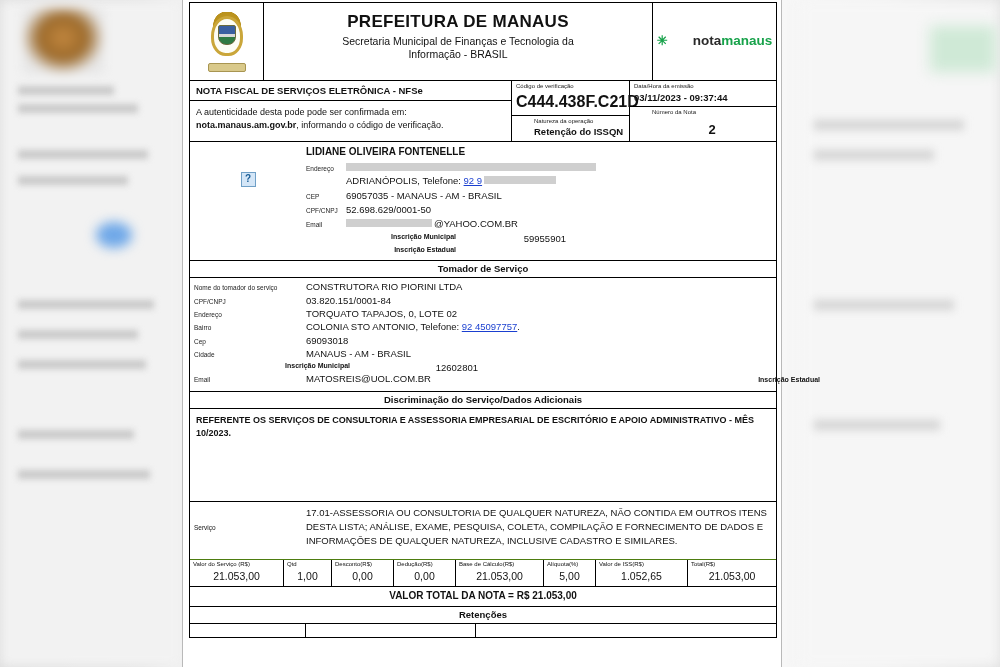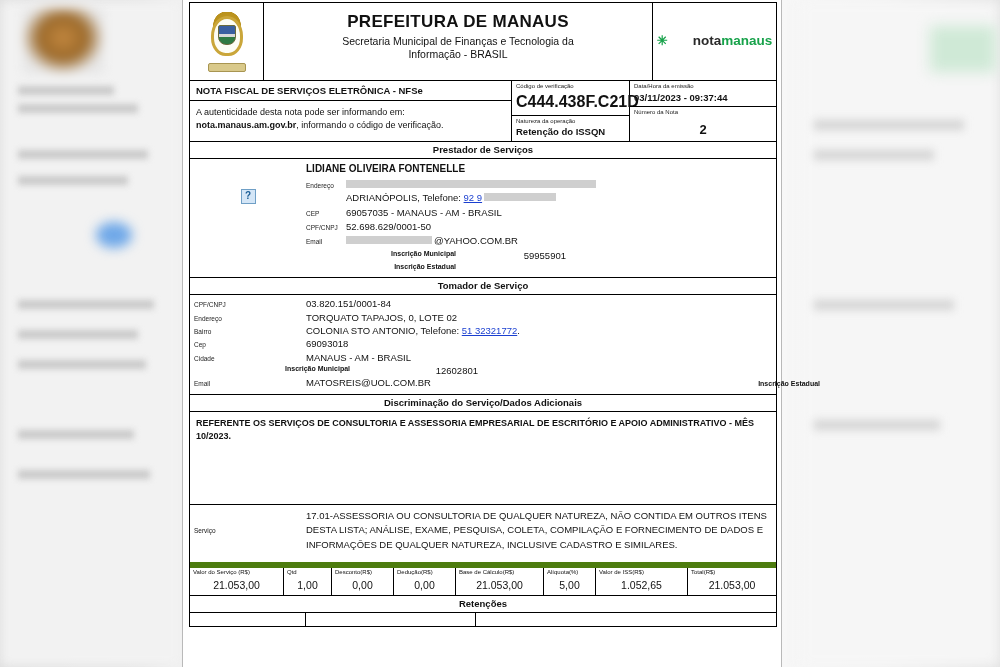--- a/index.html
+++ b/index.html
@@ -125,21 +125,21 @@
     font-weight: bold; font-size: 9.5px; padding: 4px 6px 3px 6px;
     border-bottom: 1px solid #000;
   }
   .strip .left .auth {
     padding: 5px 6px 6px 6px; font-size: 9px; line-height: 1.45;
   }
   .strip .left .auth b { font-weight: bold; }
   .strip .mid { width: 118px; border-right: 1px solid #000; }
   .strip .right { flex: 1; }
   .cellbox { border-bottom: 1px solid #000; padding: 2px 4px 3px 4px; }
-  .cellbox:last-child { border-bottom: none; }
+  .cellbox:last-child { border-bottom: none; margin-left: 18px; }
   .cap { font-size: 6px; color: #222; }
   .val { font-size: 16px; font-weight: bold; margin-top: 1px; }
   .val-sm { font-size: 9.5px; font-weight: bold; margin-top: 1px; }
   .val-center { text-align: center; font-size: 13px; font-weight: bold; padding-top: 5px; }
 
   
   .band {
     border: 1px solid #000; border-top: none;
     text-align: center; font-weight: bold; font-size: 9.5px;
     padding: 2px 0; background: #fff;
@@ -176,21 +176,21 @@
   .tom .insc .kk { width: 160px; text-align: right; font-weight: bold; font-size: 7px; }
   .tom .insc .vv { width: 128px; text-align: right; font-size: 9.5px; }
 
   
   .disc { padding: 5px 6px; min-height: 92px; font-size: 9px; line-height: 1.45; font-weight: bold; }
   .serv-area { display: flex; border-top: 1px solid #000; min-height: 58px; }
   .serv-area .k { width: 116px; font-size: 6.5px; padding: 22px 0 0 4px; }
   .serv-area .v { flex: 1; font-size: 9.5px; line-height: 1.5; padding: 4px 8px 4px 0; }
 
   
-  .vals { display: flex; border-top: 6px solid #4d7c0f; }
+  .vals { display: flex; border-top: 1px solid #4d7c0f; }
   .vals .c { border-right: 1px solid #000; padding: 1px 3px 3px 3px; }
   .vals .c:last-child { border-right: none; }
   .vals .ch { font-size: 6px; }
   .vals .cv { font-size: 10.5px; text-align: center; margin-top: 2px; }
 
   .total {
     border: 1px solid #000; border-top: none;
     text-align: center; font-weight: bold; font-size: 10px; padding: 3px 0;
   }
   .ret-band {
@@ -245,21 +245,21 @@
           <span class="star">✳</span>
             <span class="nota">nota</span>
             <span class="manaus">manaus</span>
         </div>
       </div>
 
       <div class="strip">
         <div class="left">
           <div class="title">NOTA FISCAL DE SERVIÇOS ELETRÔNICA - NFSe</div>
           <div class="auth">
-            <span>A autenticidade desta nota pode ser informando em:</span>
+            <span>A autenticidade desta pode pode ser confirmada em:</span>
             <b>nota.manaus.am.gov.br</b><span>, informando o código de verificação.</span>
           </div>
         </div>
         <div class="mid">
           <div class="cellbox">
             <div class="cap">Código de verificação</div>
             <div class="val">C444.438F.C21D</div>
           </div>
           <div class="cellbox">
             <div class="cap">Natureza da operação</div>
@@ -271,21 +271,20 @@
             <div class="cap">Data/Hora da emissão</div>
             <div class="val-sm">03/11/2023 - 09:37:44</div>
           </div>
           <div class="cellbox">
             <div class="cap">Número da Nota</div>
             <div class="val-center">2</div>
           </div>
         </div>
       </div>
 
-      <div class="band">Prestador de Serviços</div>
       <div class="section">
         <div class="prest">
           <div class="ico">
             <div class="q-icon">?</div>
           </div>
           <div class="body">
             <div class="name">LIDIANE OLIVEIRA FONTENELLE</div>
             <div class="row">
               <span class="lbl">Endereço</span>
               <span class="redact" style="width:250px"></span>
@@ -316,30 +315,34 @@
               <span class="v"></span>
             </div>
           </div>
         </div>
       </div>
 
       <div class="band">Tomador de Serviço</div>
       <div class="section">
         <div class="tom">
           <div class="line">
+            <span class="k">Nome do tomador do serviço</span>
+            <span class="v">CONSTRUTORA RIO PIORINI LTDA</span>
+          </div>
+          <div class="line">
             <span class="k">CPF/CNPJ</span>
             <span class="v">03.820.151/0001-84</span>
           </div>
           <div class="line">
             <span class="k">Endereço</span>
             <span class="v">TORQUATO TAPAJOS,  0,  LOTE 02</span>
           </div>
           <div class="line">
             <span class="k">Bairro</span>
-            <span class="v"><span>COLONIA STO ANTONIO, Telefone:</span>&nbsp;<span class="phone-link">51 32321772</span>.</span>
+            <span class="v"><span>COLONIA STO ANTONIO, Telefone:</span>&nbsp;<span class="phone-link">92 45097757</span>.</span>
           </div>
           <div class="line">
             <span class="k">Cep</span>
             <span class="v">69093018</span>
           </div>
           <div class="line">
             <span class="k">Cidade</span>
             <span class="v">MANAUS - AM - BRASIL</span>
           </div>
           <div class="insc">
@@ -391,20 +394,21 @@
             <div class="ch">Valor de ISS(R$)</div>
             <div class="cv">1.052,65</div>
           </div>
           <div class="c" style="flex:1">
             <div class="ch">Total(R$)</div>
             <div class="cv">21.053,00</div>
           </div>
         </div>
       </div>
 
+      <div class="total">VALOR TOTAL DA NOTA = R$ 21.053,00</div>
       <div class="ret-band">Retenções</div>
       <div class="tail">
         <div class="tail-split">
           <div style="width:116px"></div>
           <div style="width:170px"></div>
           <div style="flex:1;border-right:none"></div>
         </div>
       </div>
 
     </div>

